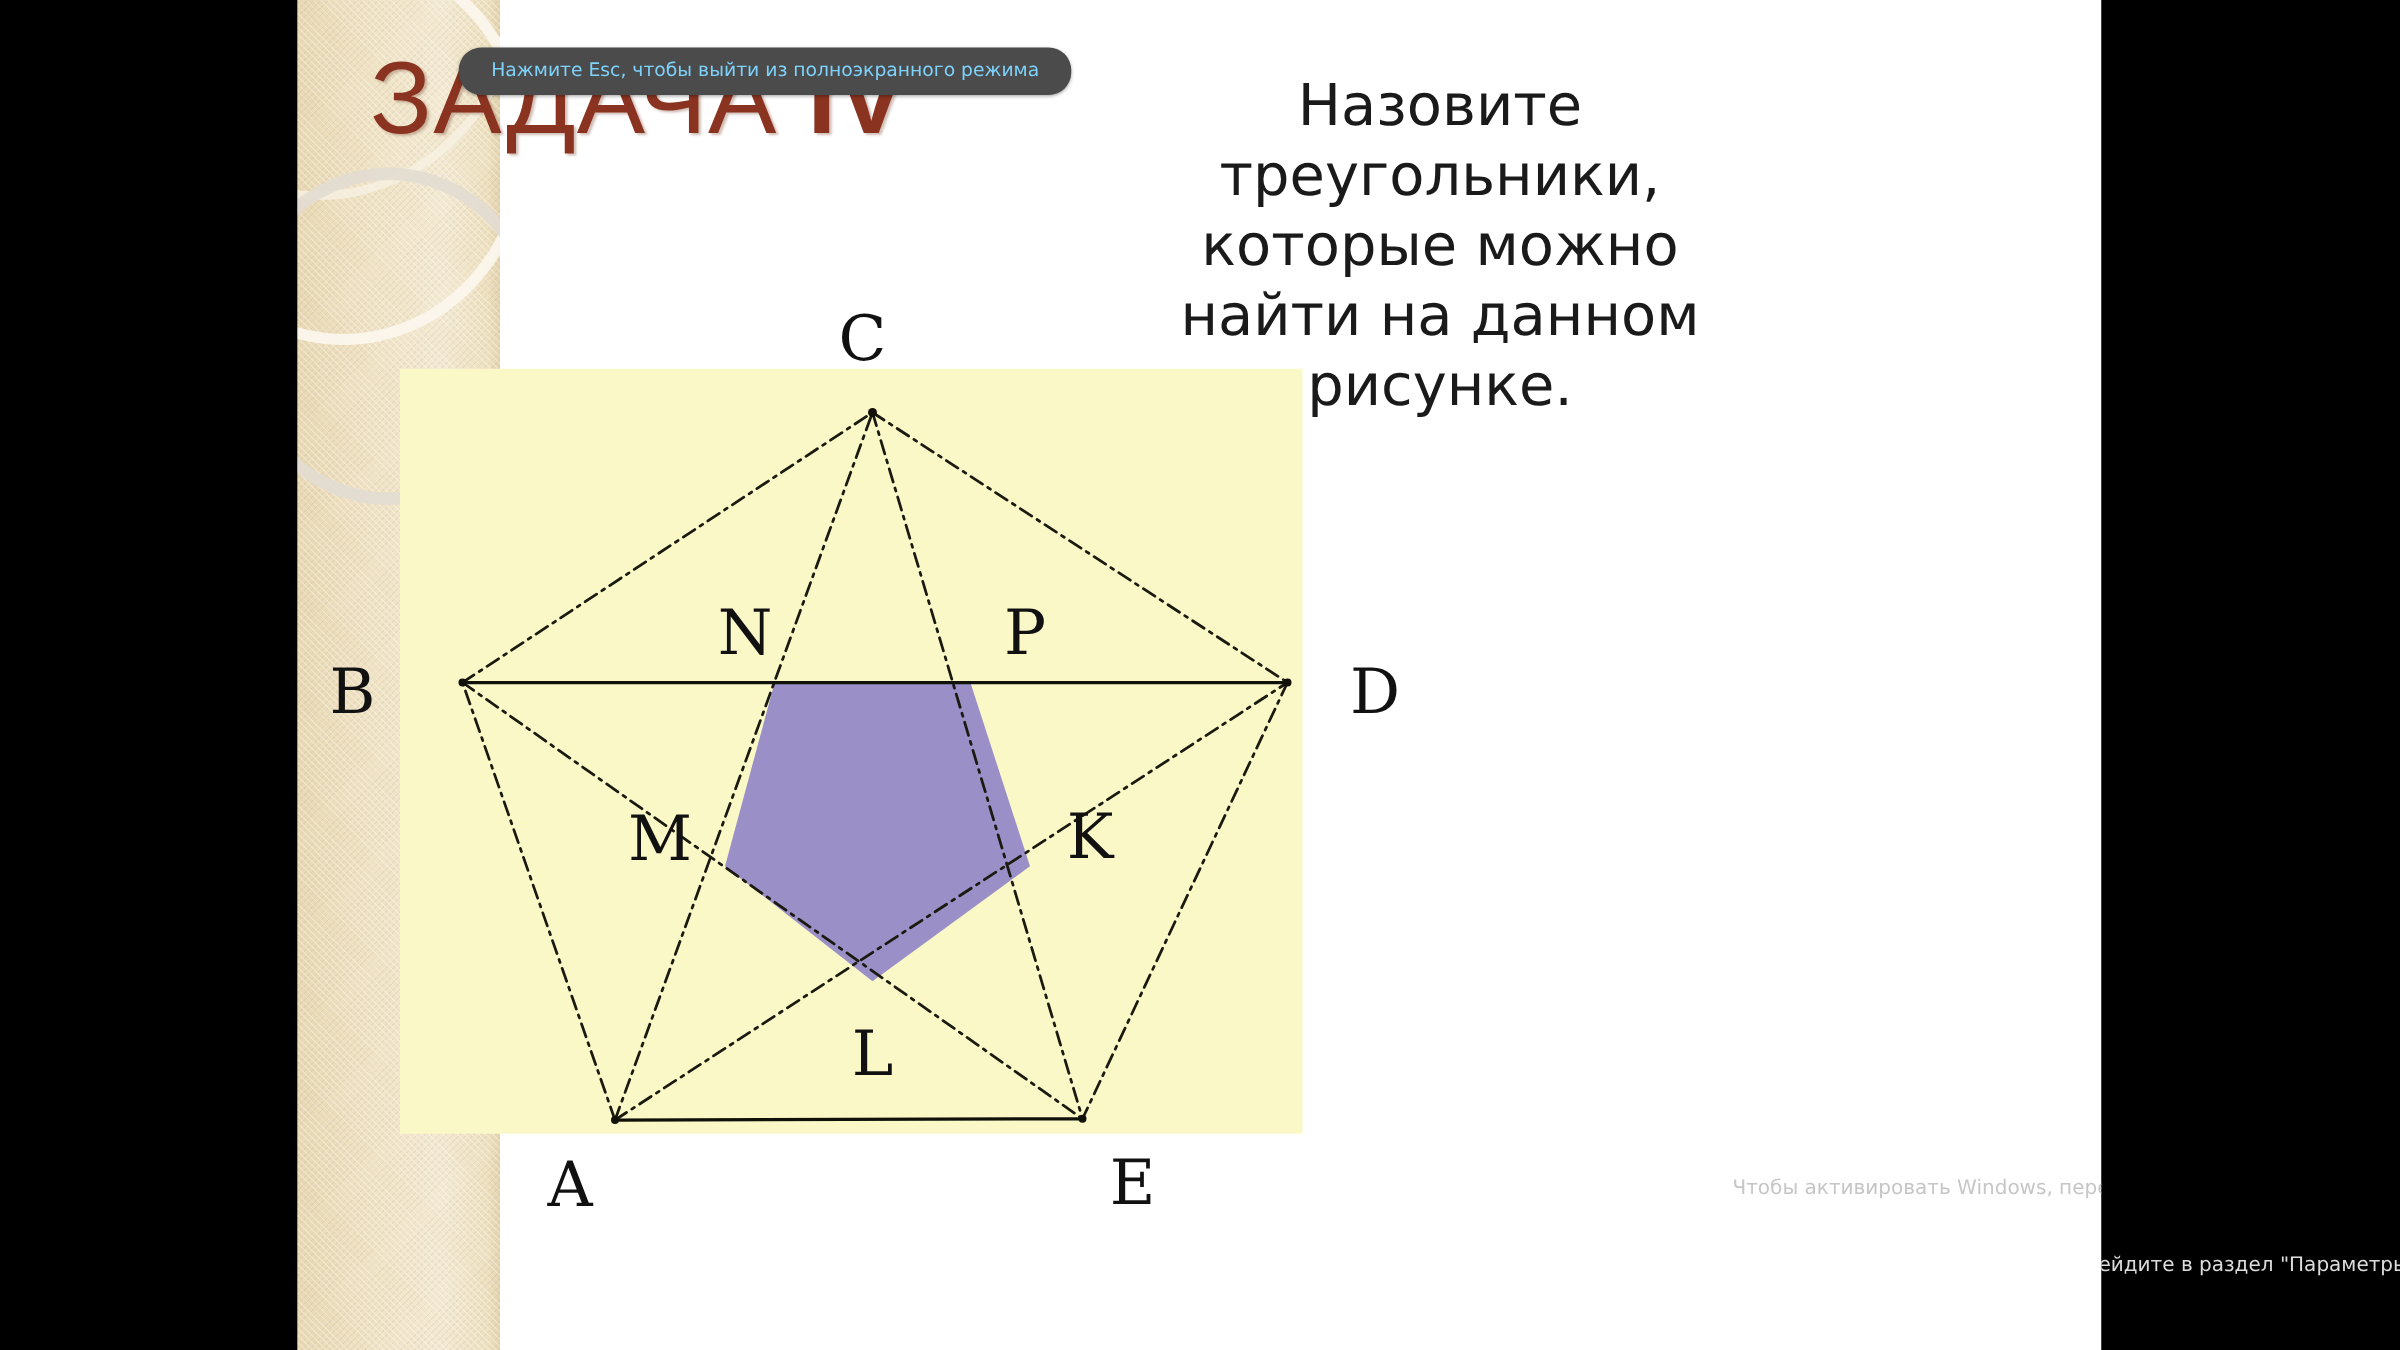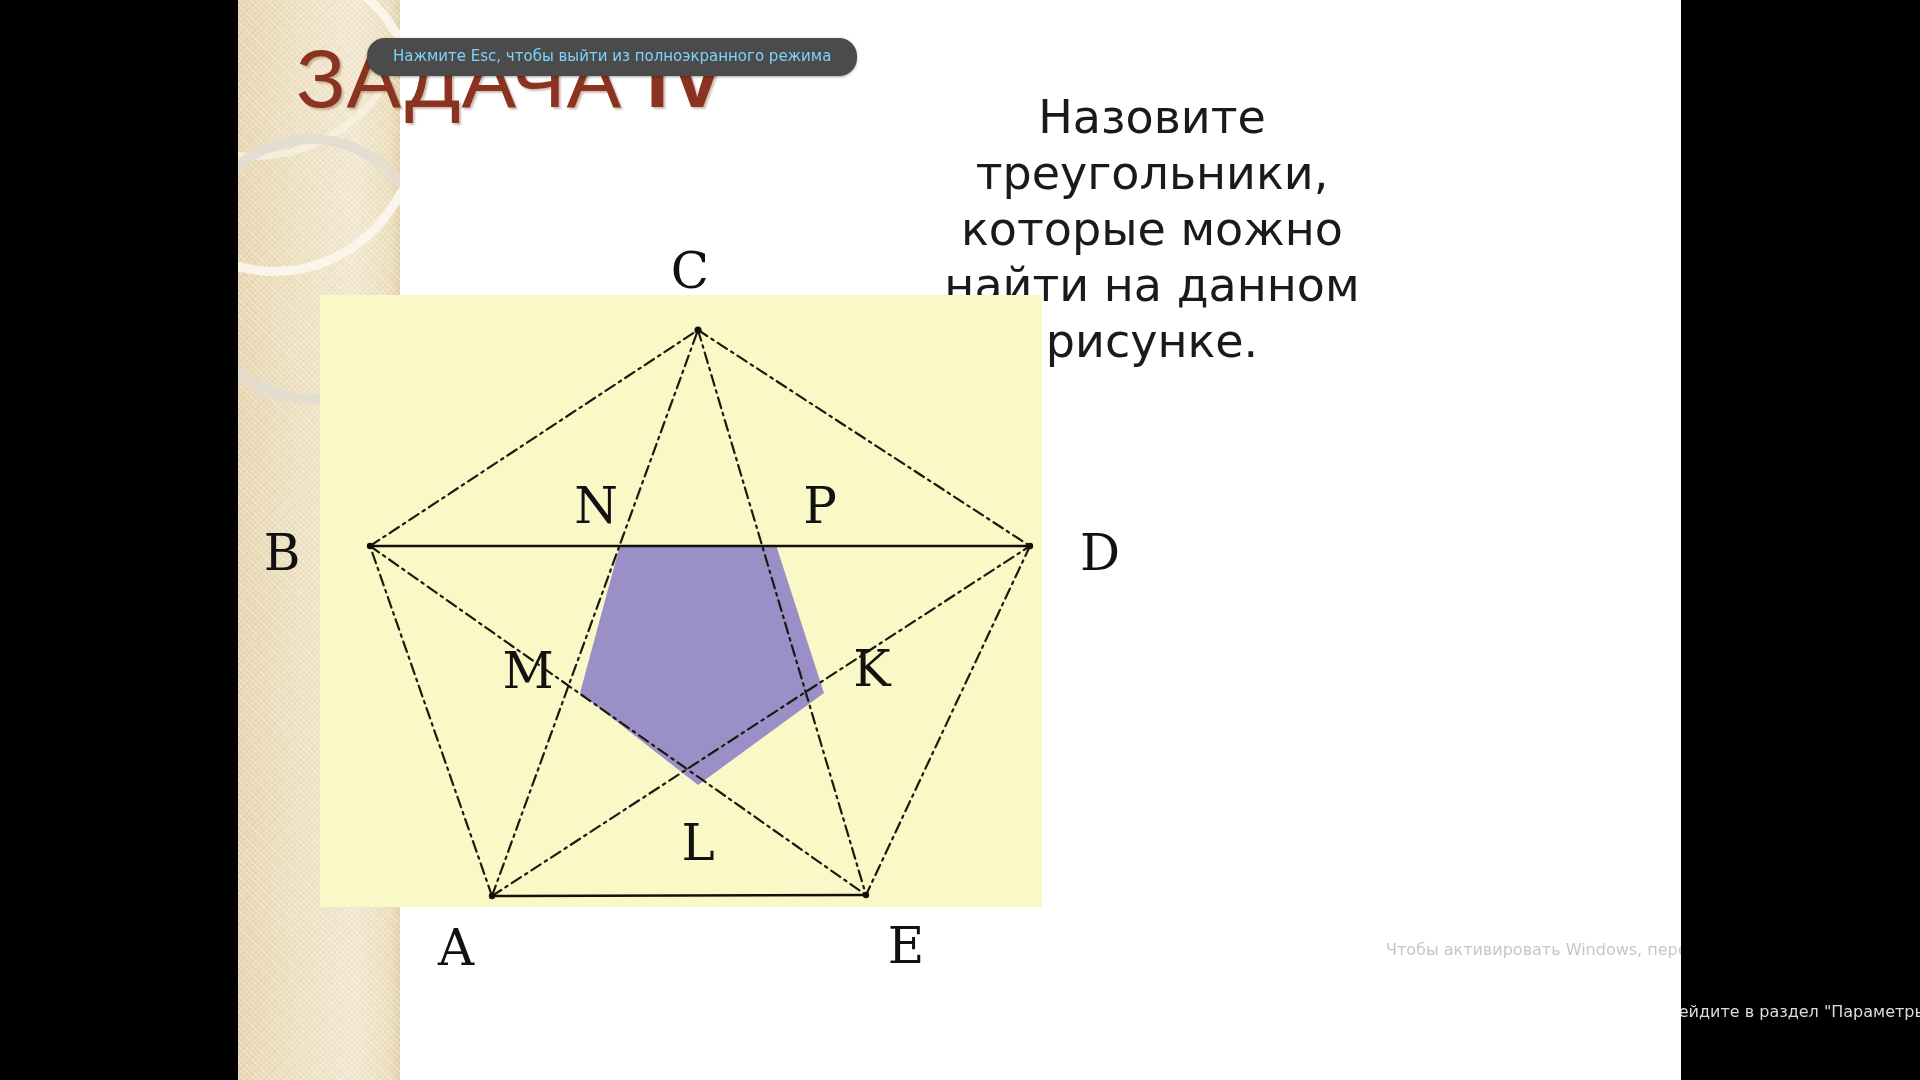--- a/index.html
+++ b/index.html
@@ -102,21 +102,20 @@
   #prompt {
     position: absolute;
     left: 698px;
     top: 56px;
     width: 432px;
     text-align: center;
     font-family: "DejaVu Sans", sans-serif;
     font-size: 46px;
     line-height: 1.22;
     color: #1a1a1a;
-    margin-top: 33px;
   }
 
   
   #figure-wrap {
     position: absolute;
     left: 22px;
     top: 240px;
     width: 1060px;
     height: 720px;
   }

